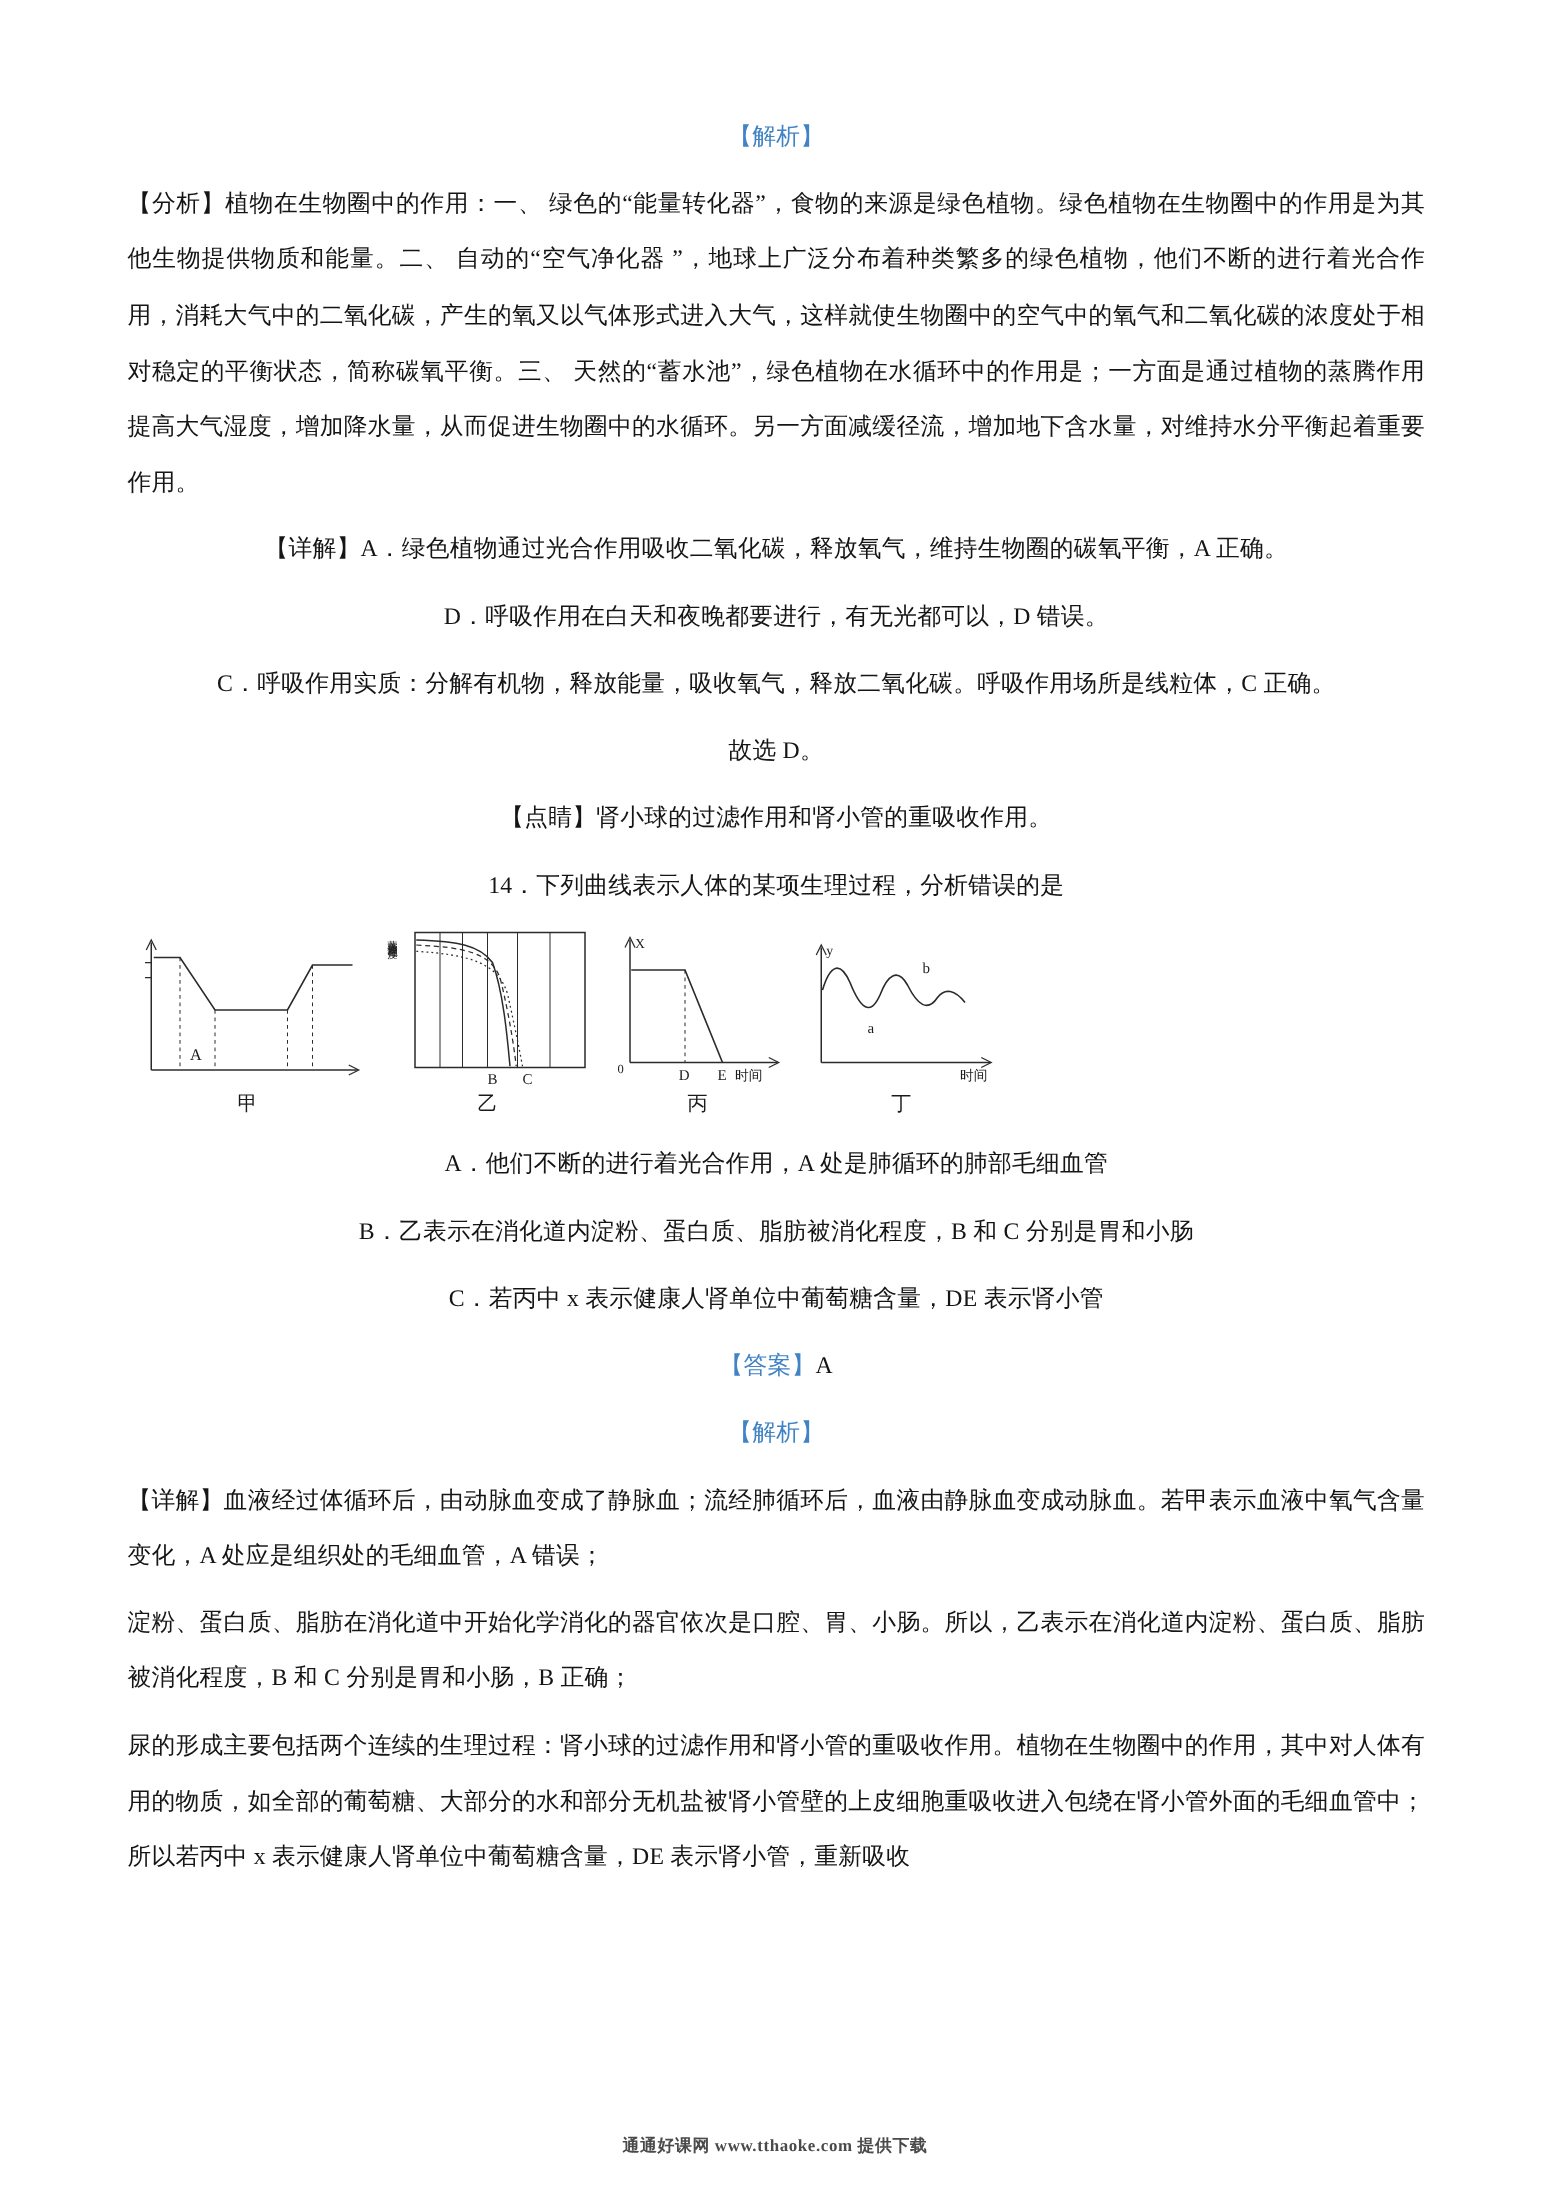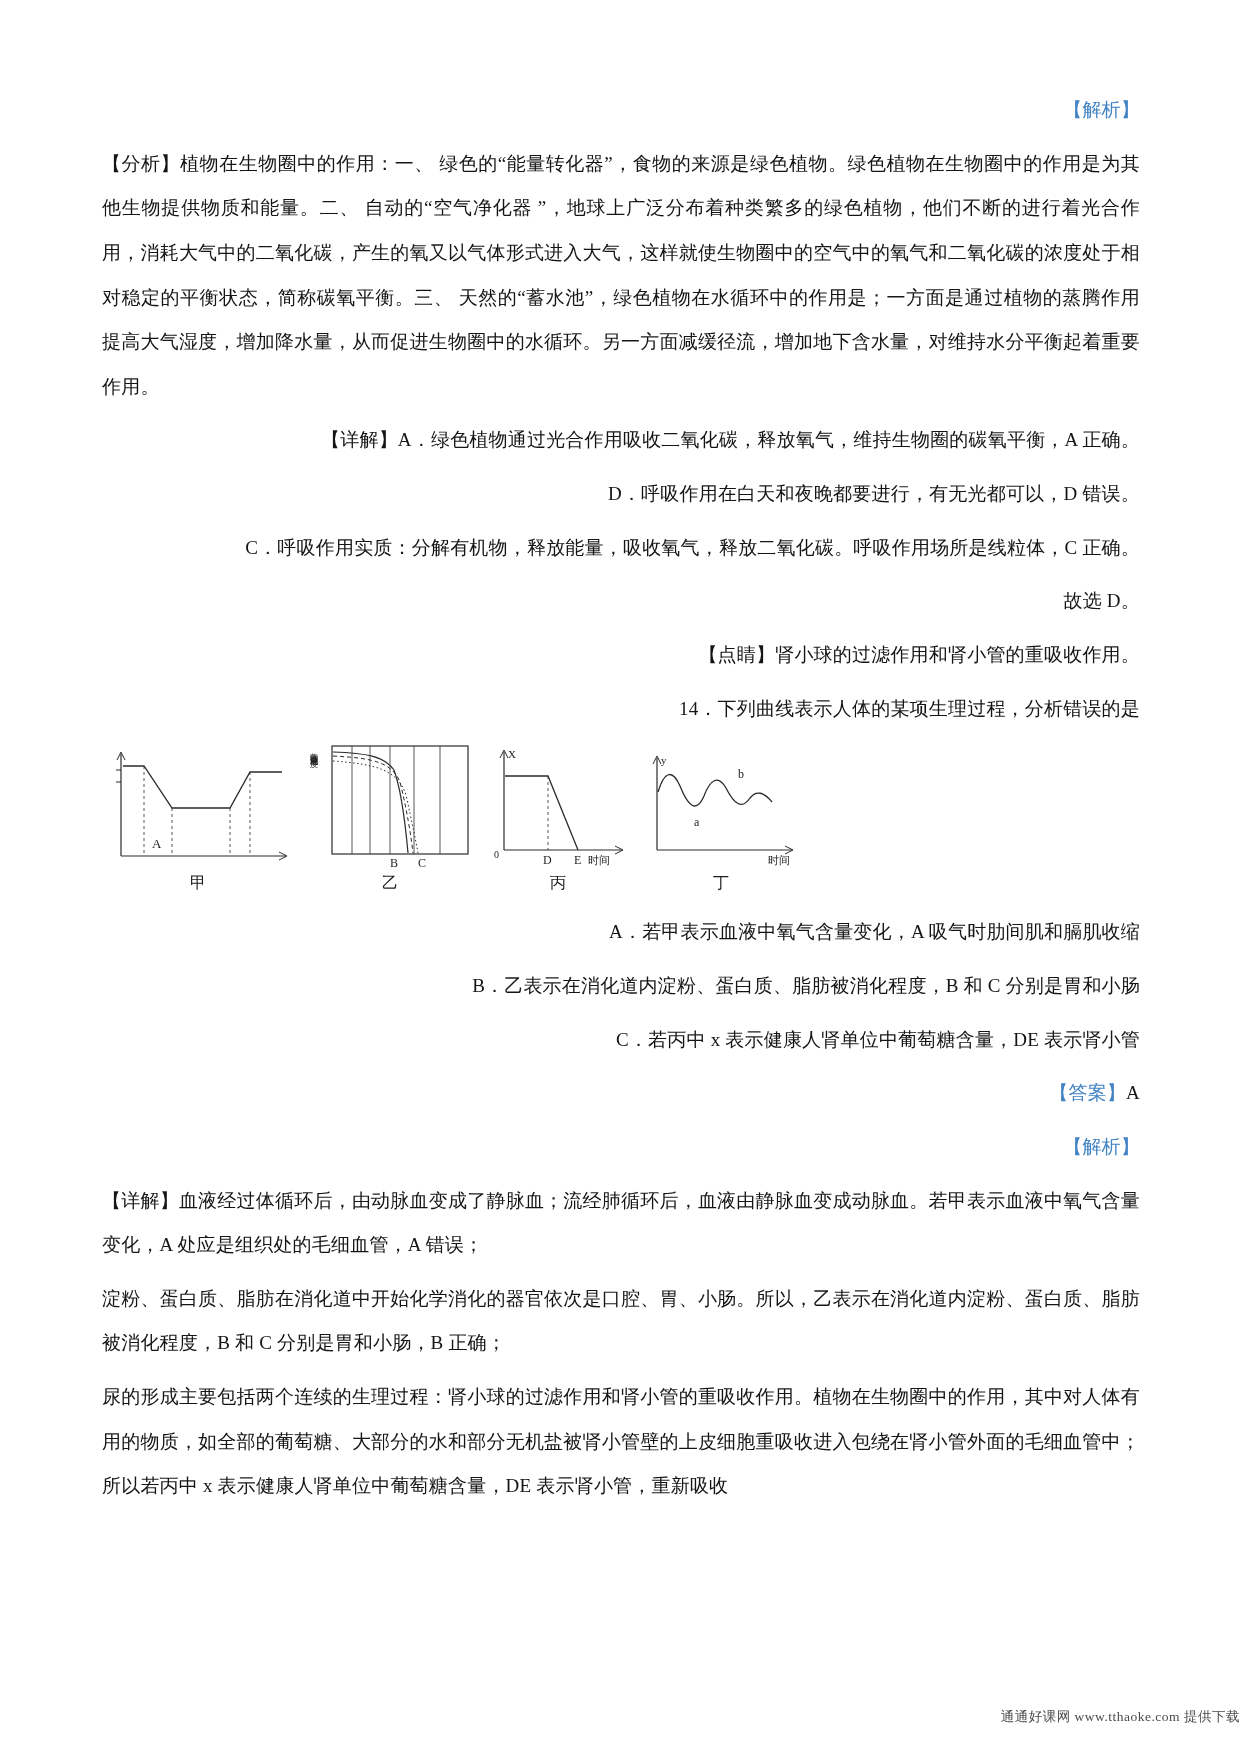--- a/index.html
+++ b/index.html
@@ -16,21 +16,21 @@
   .page {
     padding: 88px 100px 0 102px;
   }
   .para {
     font-size: 19px;
     line-height: 2.35;
     text-align: justify;
     margin: 0 0 9px 0;
     letter-spacing: 0.2px;
   }
-  .para.single { text-align: right; }
+  .para.single { text-align: center; }
   .blue { color: #4183c4; }
   .figure-row {
     display: flex;
     align-items: flex-end;
     gap: 14px;
     margin: 8px 0 16px 2px;
   }
   .panel {
     display: flex;
     flex-direction: column;
@@ -58,24 +58,25 @@
   }
   svg path, svg line, svg polyline, svg rect {
     stroke: #2b2b2b;
     fill: none;
   }
   .footer {
     position: absolute;
     bottom: 28px;
     left: 0;
     width: 100%;
-    text-align: right;
+    text-align: center;
     font-size: 13.5px;
     color: #4a4a4a;
     letter-spacing: 0.5px;
+    font-weight: bold;
   }
 </style>
 </head>
 <body>
 
 <div class="page">
 
   <p class="para single blue">【解析】</p>
 
   <p class="para">【分析】植物在生物圈中的作用：一、 绿色的“能量转化器”，食物的来源是绿色植物。绿色植物在生物圈中的作用是为其他生物提供物质和能量。二、 自动的“空气净化器 ”，地球上广泛分布着种类繁多的绿色植物，他们不断的进行着光合作用，消耗大气中的二氧化碳，产生的氧又以气体形式进入大气，这样就使生物圈中的空气中的氧气和二氧化碳的浓度处于相对稳定的平衡状态，简称碳氧平衡。三、 天然的“蓄水池”，绿色植物在水循环中的作用是；一方面是通过植物的蒸腾作用提高大气湿度，增加降水量，从而促进生物圈中的水循环。另一方面减缓径流，增加地下含水量，对维持水分平衡起着重要作用。</p>
@@ -153,21 +154,21 @@
         <path d="M16,42 C22,22 30,18 38,36 C46,56 54,64 62,46 C68,30 76,24 84,38 C92,54 100,60 108,48 C114,40 122,42 130,52" stroke-width="1.3"></path>
         <text x="52" y="76" font-size="12">a</text>
         <text x="96" y="28" font-size="12">b</text>
         <text x="126" y="114" font-size="11">时间</text>
       </svg>
       <div class="panel-caption">丁</div>
     </div>
 
   </div>
 
-  <p class="para single">A．若甲表示血液中氧气含量变化，A 吸气时肋间肌和膈肌收缩</p>
+  <p class="para single">A．他们不断的进行着光合作用，A 处是肺循环的肺部毛细血管</p>
   <p class="para single">B．乙表示在消化道内淀粉、蛋白质、脂肪被消化程度，B 和 C 分别是胃和小肠</p>
   <p class="para single">C．若丙中 x 表示健康人肾单位中葡萄糖含量，DE 表示肾小管</p>
 
   <p class="para single"><span class="blue">【答案】</span><span>A</span></p>
 
   <p class="para single blue">【解析】</p>
 
   <p class="para">【详解】血液经过体循环后，由动脉血变成了静脉血；流经肺循环后，血液由静脉血变成动脉血。若甲表示血液中氧气含量变化，A 处应是组织处的毛细血管，A 错误；</p>
   <p class="para">淀粉、蛋白质、脂肪在消化道中开始化学消化的器官依次是口腔、胃、小肠。所以，乙表示在消化道内淀粉、蛋白质、脂肪被消化程度，B 和 C 分别是胃和小肠，B 正确；</p>
   <p class="para">尿的形成主要包括两个连续的生理过程：肾小球的过滤作用和肾小管的重吸收作用。植物在生物圈中的作用，其中对人体有用的物质，如全部的葡萄糖、大部分的水和部分无机盐被肾小管壁的上皮细胞重吸收进入包绕在肾小管外面的毛细血管中；所以若丙中 x 表示健康人肾单位中葡萄糖含量，DE 表示肾小管，重新吸收</p>

